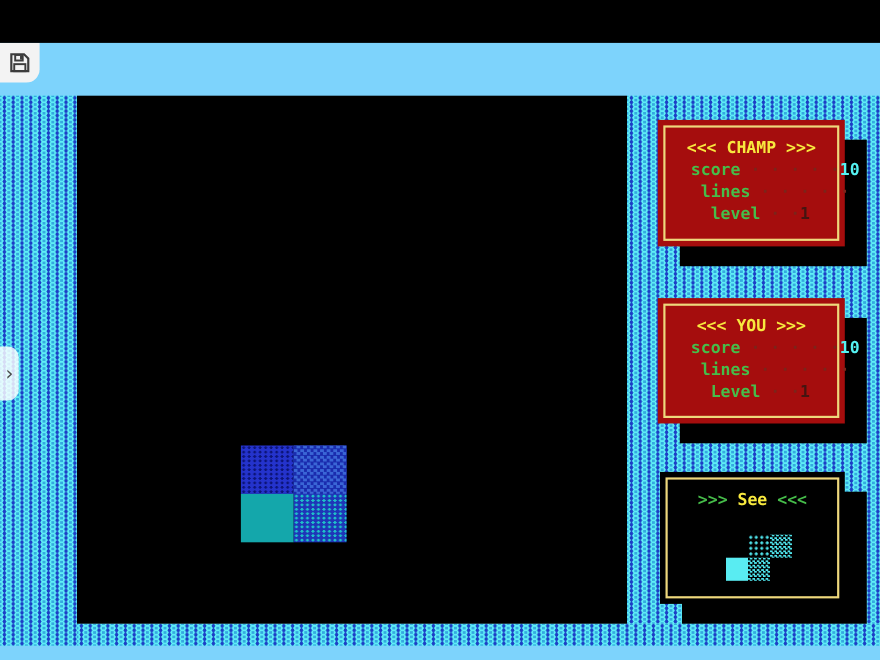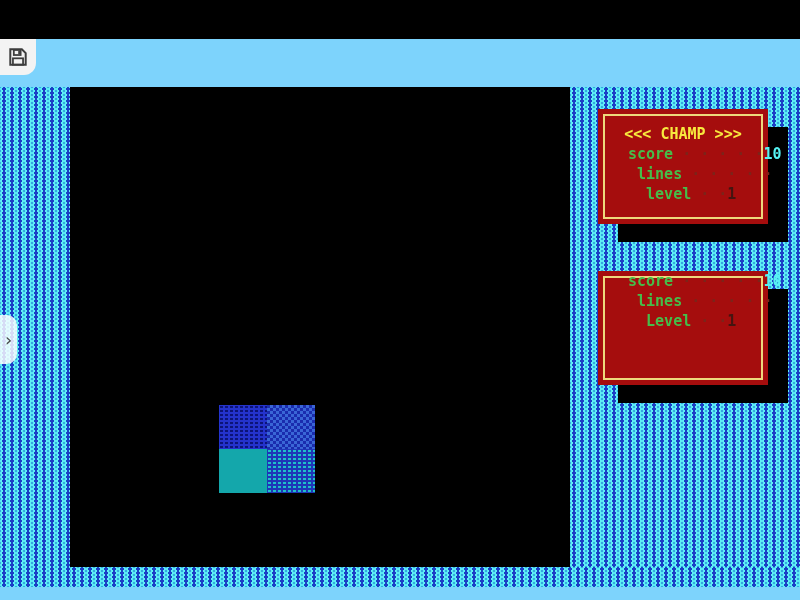--- a/index.html
+++ b/index.html
@@ -95,25 +95,34 @@
   <div class="panel panel-red p-champ">
     <div class="panel-frame"></div>
     <div class="panel-title">&lt;&lt;&lt; CHAMP &gt;&gt;&gt;</div>
     <div class="prow"><span class="lbl">score</span><span class="dts"> · · · · ·</span><span class="val-cyan">10</span></div>
     <div class="prow"><span class="lbl"> lines</span><span class="dts"> · · · · ·</span><span class="val-cyan"></span></div>
     <div class="prow"><span class="lbl">  level</span><span class="dts"> · ·</span><span class="val-dim">1</span></div>
   </div>
 
   <div class="panel panel-red p-you">
     <div class="panel-frame"></div>
+    <div class="panel-title">&lt;&lt;&lt; YOU &gt;&gt;&gt;</div>
     <div class="prow"><span class="lbl">score</span><span class="dts"> · · · · ·</span><span class="val-cyan">10</span></div>
     <div class="prow"><span class="lbl"> lines</span><span class="dts"> · · · · ·</span><span class="val-cyan"></span></div>
     <div class="prow"><span class="lbl">  Level</span><span class="dts"> · ·</span><span class="val-dim">1</span></div>
   </div>
 
+  <div class="panel panel-black p-see">
+    <div class="panel-frame"></div>
+    <div class="panel-title"><span class="arrow">&gt;&gt;&gt; </span><span>See</span><span class="arrow"> &lt;&lt;&lt;</span></div>
+    <div class="pv pv-dots" style="left:80px;top:57px;"></div>
+    <div class="pv pv-checker" style="left:100px;top:57px;"></div>
+    <div class="pv pv-solid" style="left:60px;top:78px;"></div>
+    <div class="pv pv-checker" style="left:80px;top:78px;"></div>
+  </div>
 
   <button class="save-btn">
     <span style="display:flex;">
       <svg width="22" height="22" viewBox="0 0 20 20">
         <path d="M3 3 h10.5 L17 6.5 V17 H3 Z" fill="none" stroke="#3c3c3c" stroke-width="1.8"></path>
         <rect x="6.2" y="3.6" width="6.2" height="4.6" fill="none" stroke="#3c3c3c" stroke-width="1.6"></rect>
         <rect x="10.2" y="4.4" width="1.6" height="3" fill="#3c3c3c"></rect>
         <rect x="5.4" y="11.2" width="9.2" height="5.8" fill="none" stroke="#3c3c3c" stroke-width="1.6"></rect>
       </svg>
     </span>

